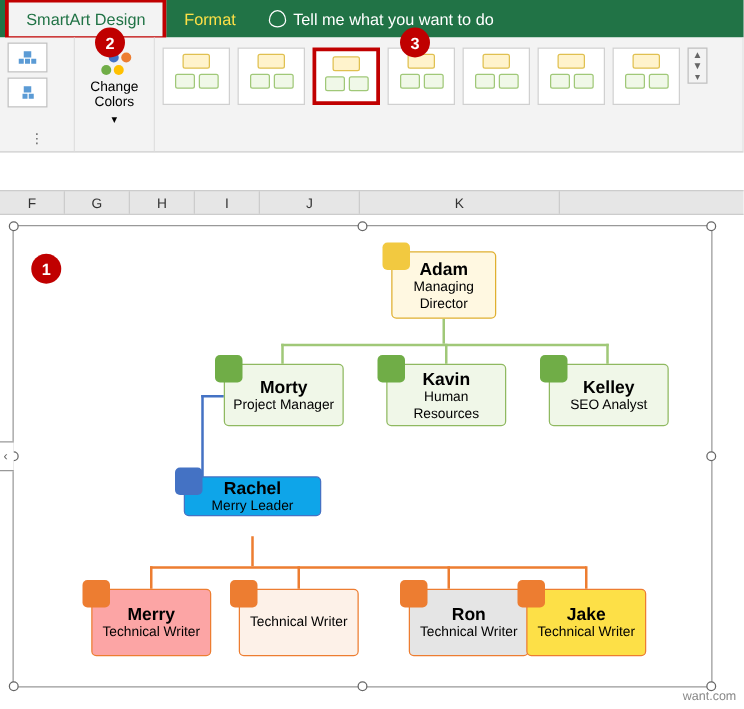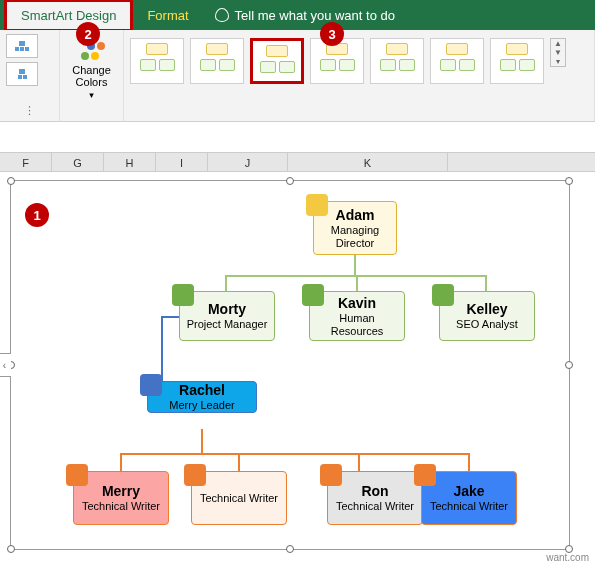--- a/index.html
+++ b/index.html
@@ -80,21 +80,21 @@
   .n-adam .tab-behind { background: #f2c940; }
   .n-morty { width: 96px; height: 50px; top: 110px; left: 168px; background: #f0f7e8; border: 1px solid #8fb960; }
   .n-kavin { width: 96px; height: 50px; top: 110px; left: 298px; background: #f0f7e8; border: 1px solid #8fb960; }
   .n-kelley { width: 96px; height: 50px; top: 110px; left: 428px; background: #f0f7e8; border: 1px solid #8fb960; }
   .n-morty .tab-behind, .n-kavin .tab-behind, .n-kelley .tab-behind { background: #70ad47; }
   .n-rachel { width: 110px; height: 32px; top: 200px; left: 136px; background: #0ea5e9; border: 1px solid #4472c4; }
   .n-rachel .tab-behind { background: #4472c4; }
   .n-merry { width: 96px; height: 54px; top: 290px; left: 62px; background: #fca5a5; border: 1px solid #ed7d31; }
   .n-carol { width: 96px; height: 54px; top: 290px; left: 180px; background: #fdf1e8; border: 1px solid #ed7d31; }
   .n-ron   { width: 96px; height: 54px; top: 290px; left: 300px; background: #e5e5e5; border: 1px solid #ed7d31; margin-left: 16px; }
-  .n-jake  { width: 96px; height: 54px; top: 290px; left: 410px; background: #3b82f6; border: 1px solid #ed7d31; text-align: center; }
+  .n-jake  { width: 96px; height: 54px; top: 290px; left: 410px; background: #fde047; border: 1px solid #ed7d31; text-align: center; }
   .n-merry .tab-behind, .n-carol .tab-behind, .n-ron .tab-behind, .n-jake .tab-behind { background: #ed7d31; }
   
   .conn { position: absolute; background: #a0c878; }
   .watermark { position: absolute; bottom: 4px; right: 6px; font-size: 10px; color: #888; }
 </style>
 </head>
 <body>
 
 <div class="ribbon-tabs" style="position:relative;">
   <div class="tab active highlighted">SmartArt Design</div>

